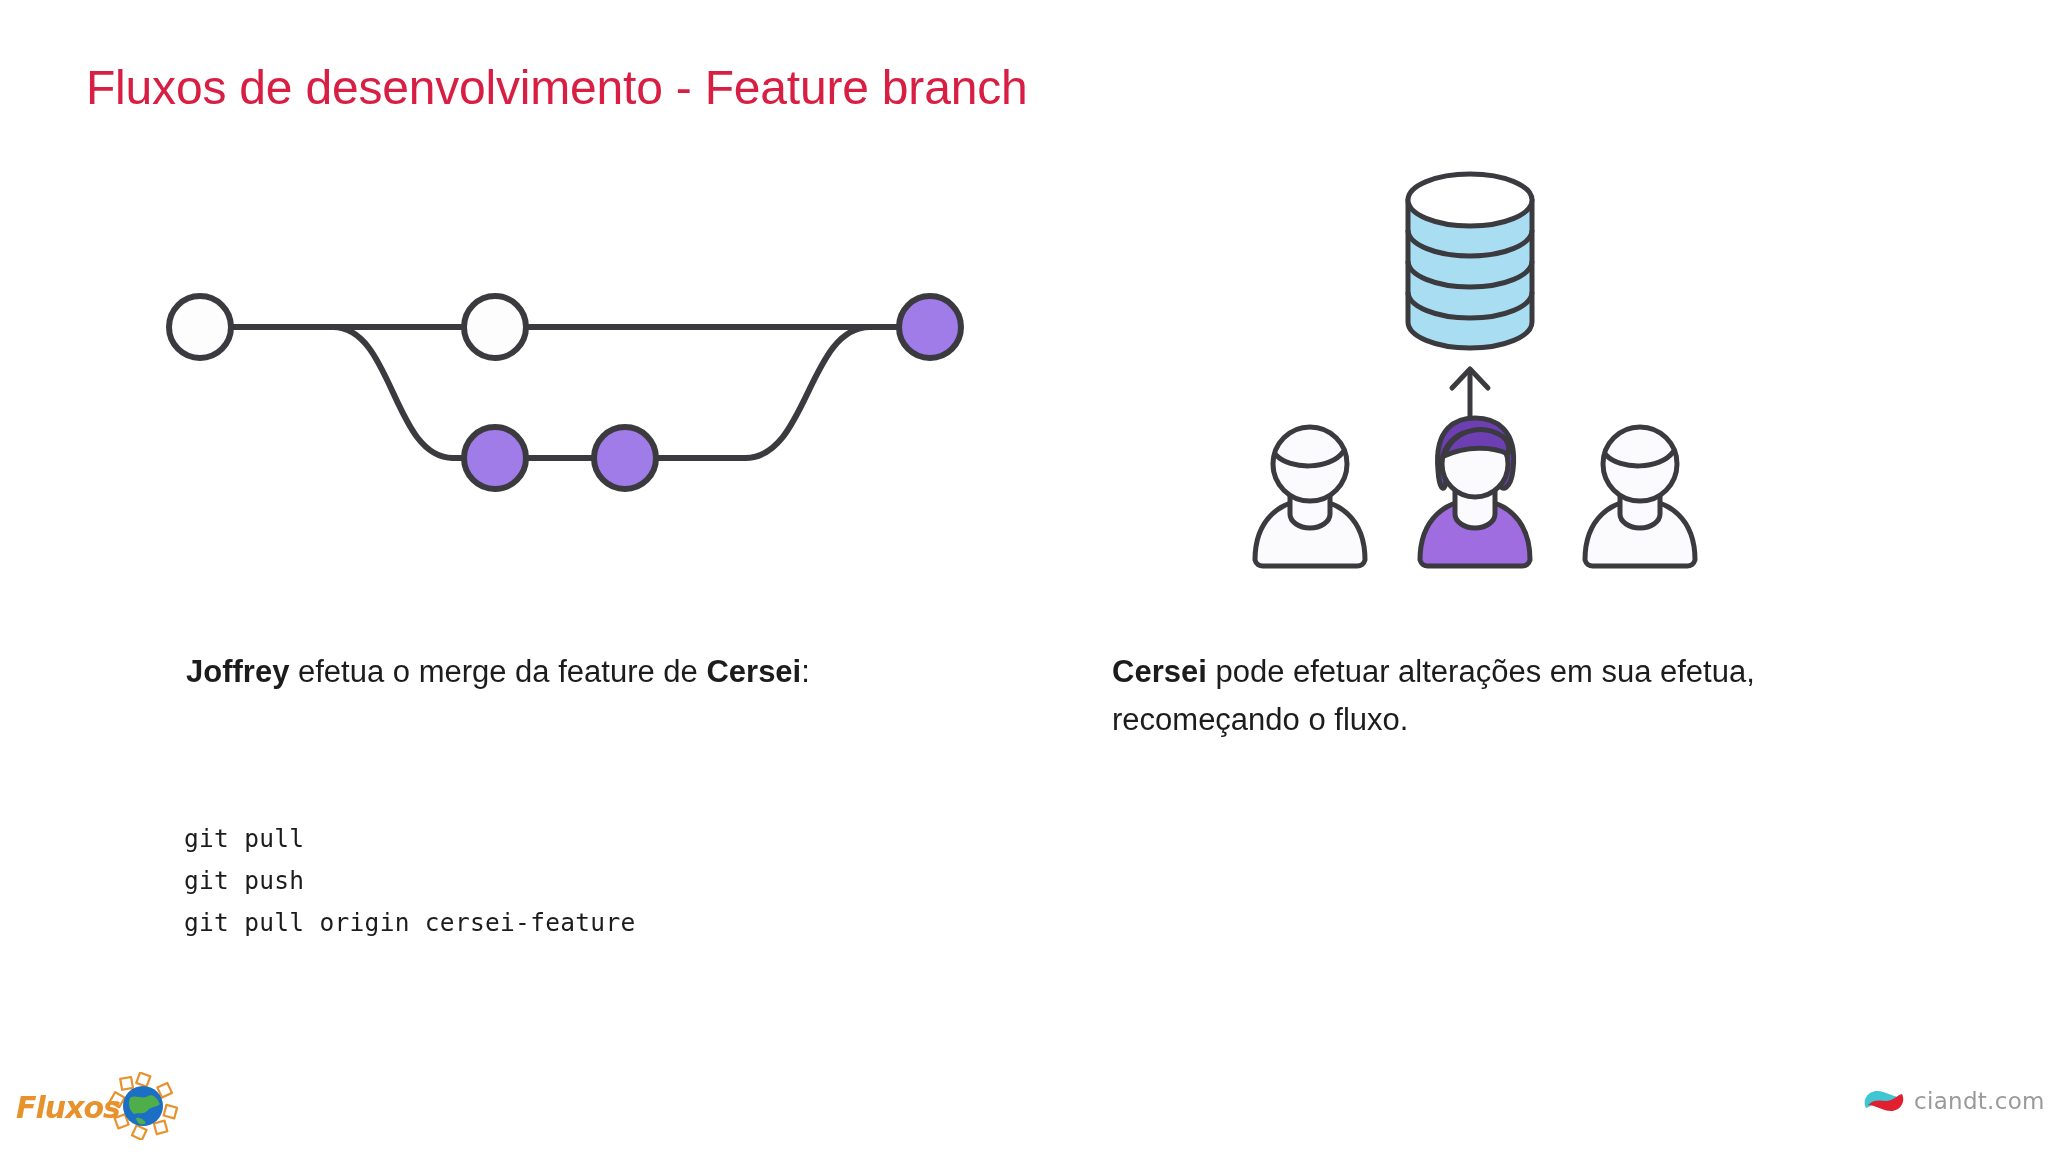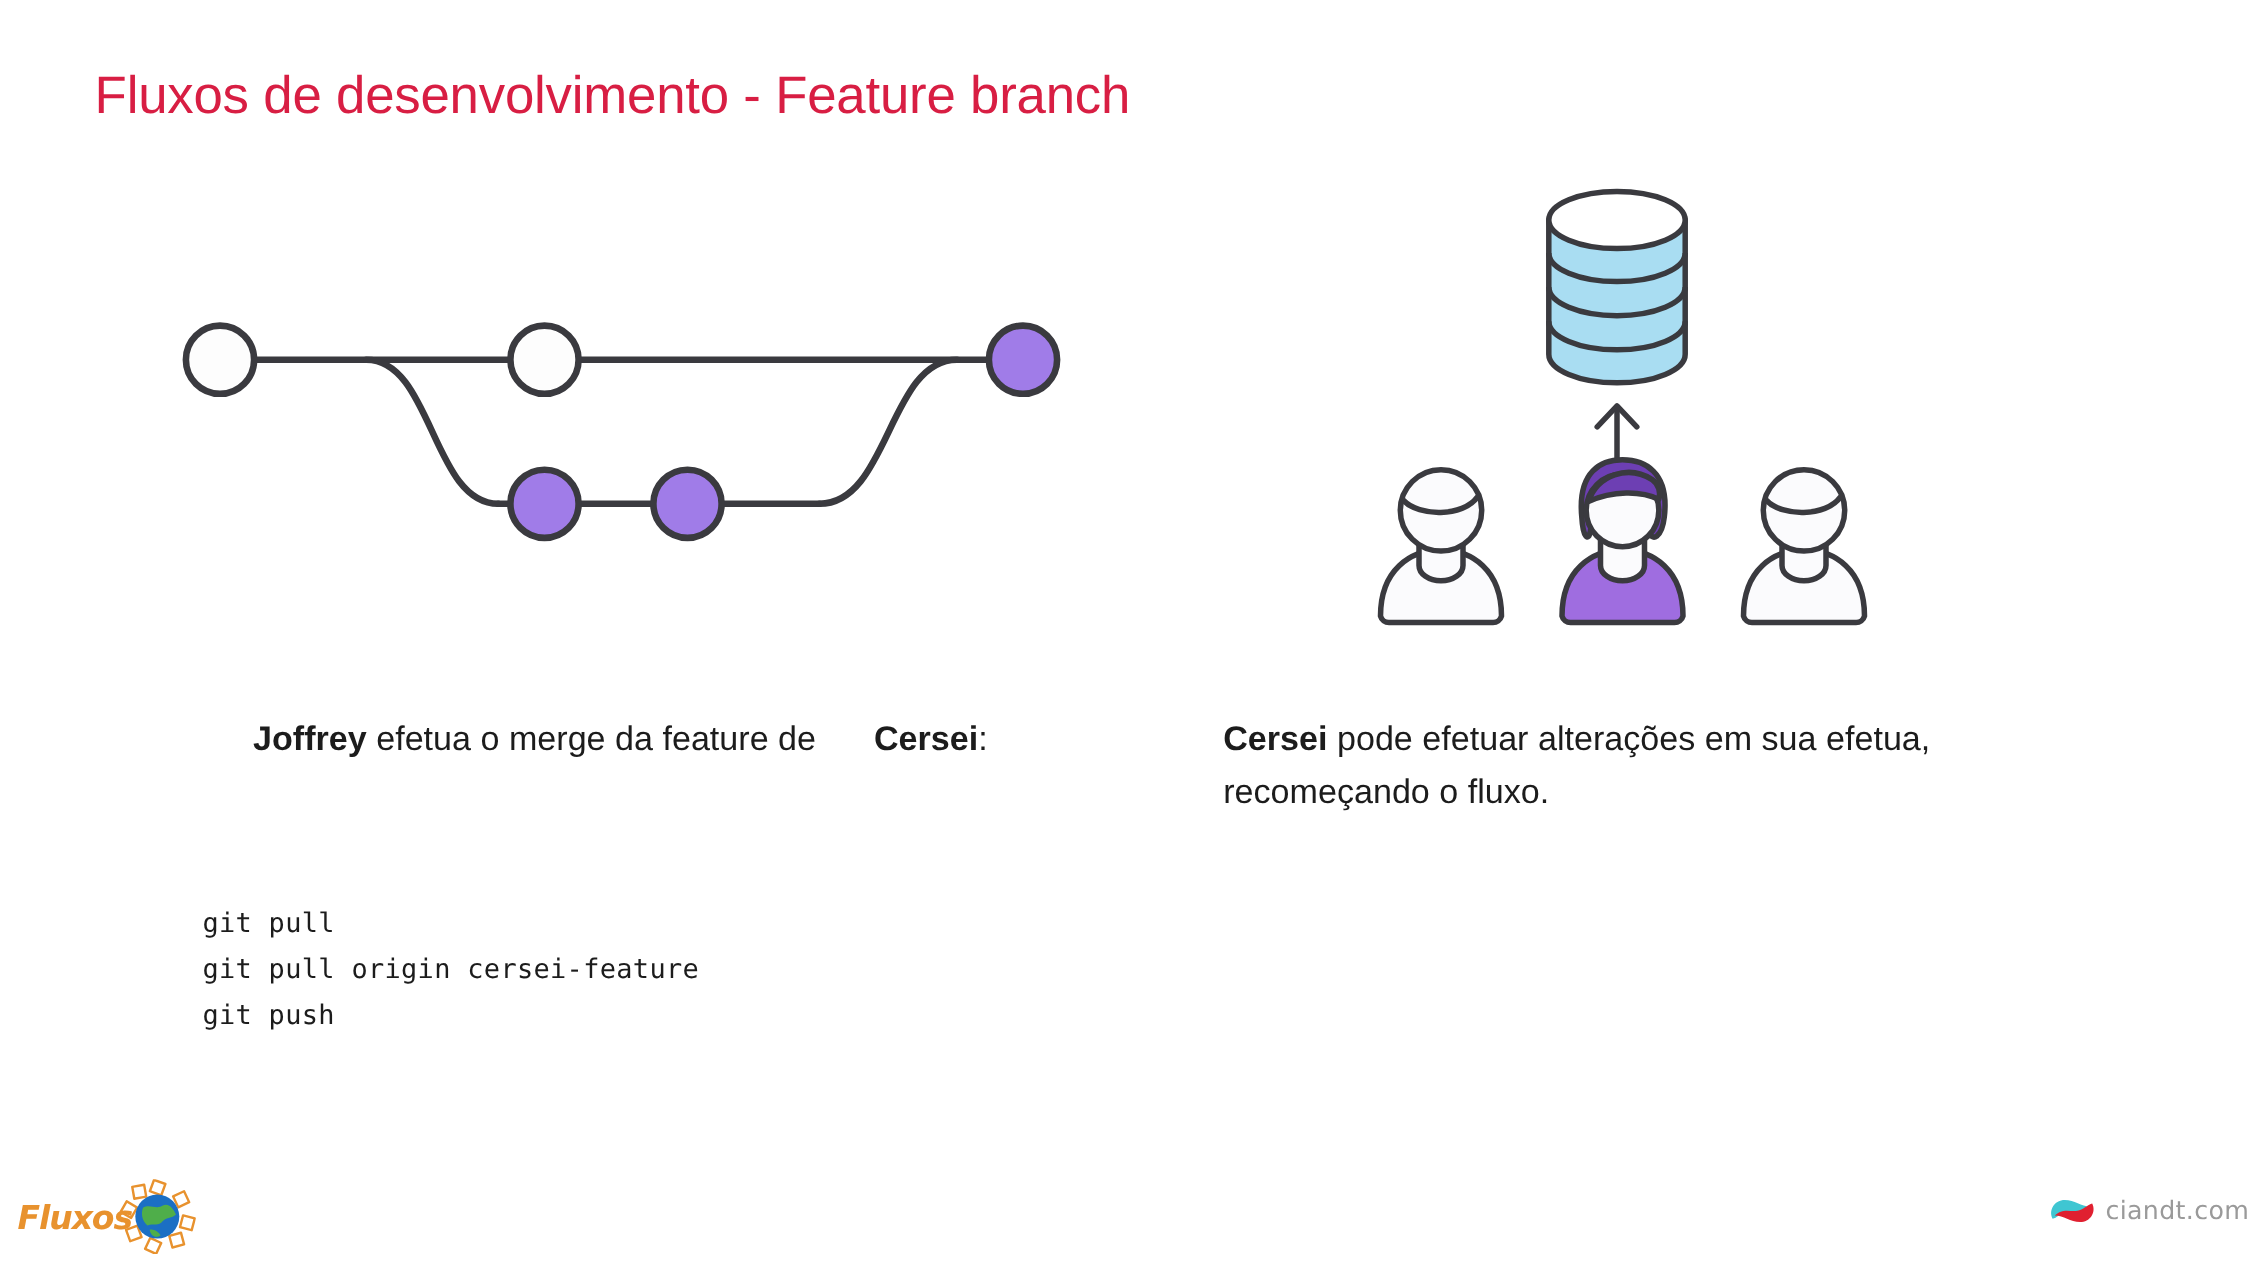--- a/index.html
+++ b/index.html
@@ -39,21 +39,21 @@
 
   #left-caption {
     position: absolute;
     left: 186px;
     top: 648px;
     width: 790px;
     font-size: 31px;
     line-height: 1.55;
     color: #1c1c1c;
   }
-  #left-caption b { font-weight: bold; margin-left: 44px; }
+  #left-caption b { font-weight: bold; }
 
   #git-commands {
     position: absolute;
     left: 184px;
     top: 818px;
     font-family: "DejaVu Sans Mono", "Liberation Mono", monospace;
     font-size: 24.5px;
     line-height: 1.72;
     color: #1c1c1c;
     letter-spacing: 0.3px;
@@ -140,21 +140,21 @@
     <circle cx="60" cy="62" r="31" fill="#fdfdfd" stroke="#3a3a3f" stroke-width="6"></circle>
     <circle cx="355" cy="62" r="31" fill="#fdfdfd" stroke="#3a3a3f" stroke-width="6"></circle>
     <circle cx="790" cy="62" r="31" fill="#a07ce8" stroke="#3a3a3f" stroke-width="6"></circle>
     <circle cx="355" cy="193" r="31" fill="#a07ce8" stroke="#3a3a3f" stroke-width="6"></circle>
     <circle cx="485" cy="193" r="31" fill="#a07ce8" stroke="#3a3a3f" stroke-width="6"></circle>
   </svg>
 </div>
 
 <div id="left-caption"><b>Joffrey</b><span> efetua o merge da feature de </span><b>Cersei</b><span>:</span></div>
 
-<div id="git-commands"><div>git pull</div><div>git pull origin cersei-feature</div><div>git push</div></div>
+<div id="git-commands"><div>git pull</div><div>git push</div><div>git pull origin cersei-feature</div></div>
 
 <div id="repo-illustration">
   <svg width="520" height="450" viewBox="0 0 520 450">
 
     <g>
 
       <path d="M 178 30 L 178 152 A 62 26 0 0 0 302 152 L 302 30 Z" fill="#a9ddf2" stroke="#3a3a3f" stroke-width="5" stroke-linejoin="round"></path>
 
       <path d="M 178 60  A 62 26 0 0 0 302 60" fill="none" stroke="#3a3a3f" stroke-width="5"></path>
       <path d="M 178 91  A 62 26 0 0 0 302 91" fill="none" stroke="#3a3a3f" stroke-width="5"></path>

